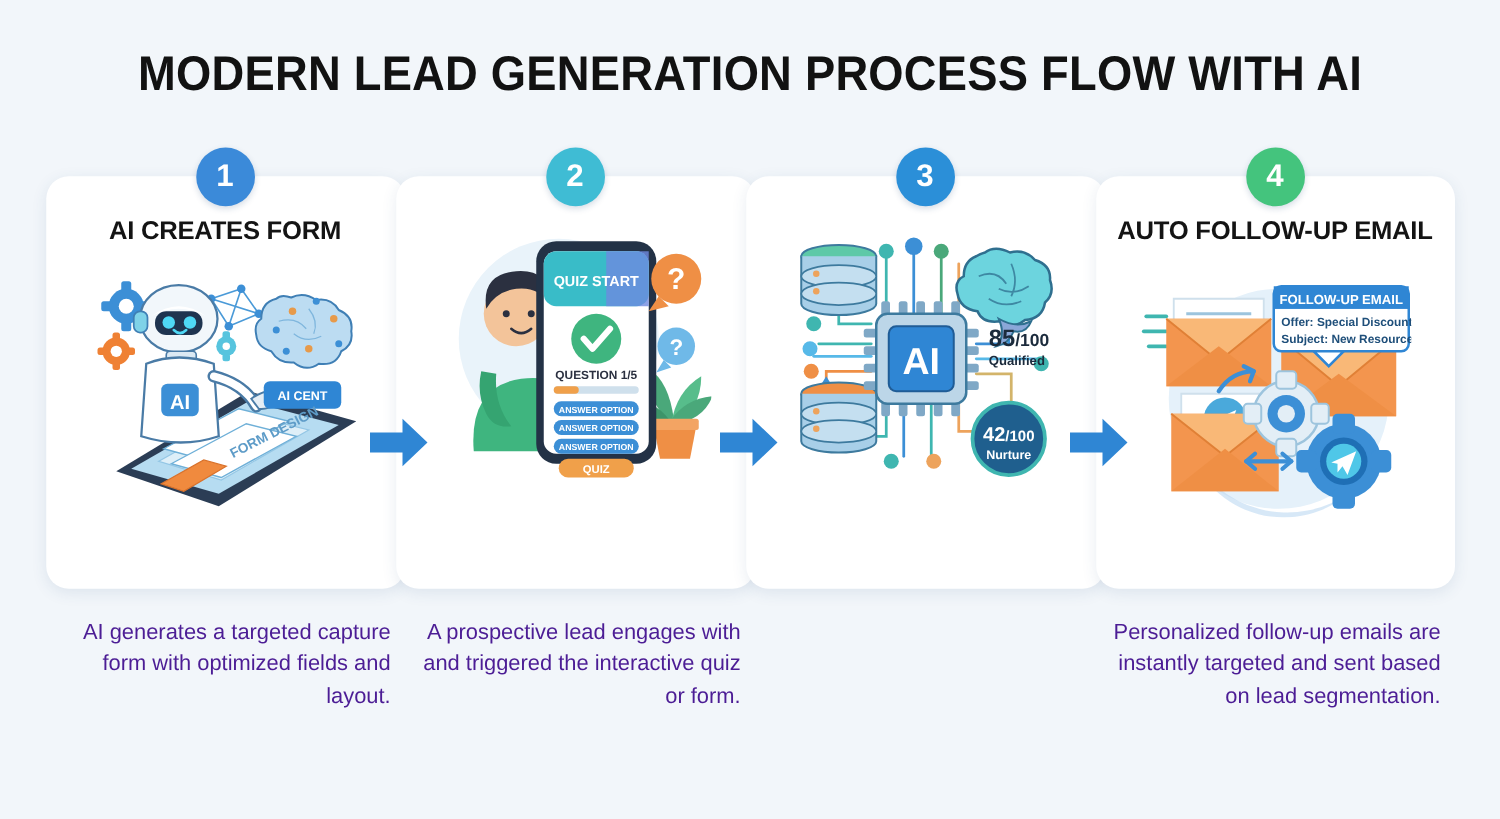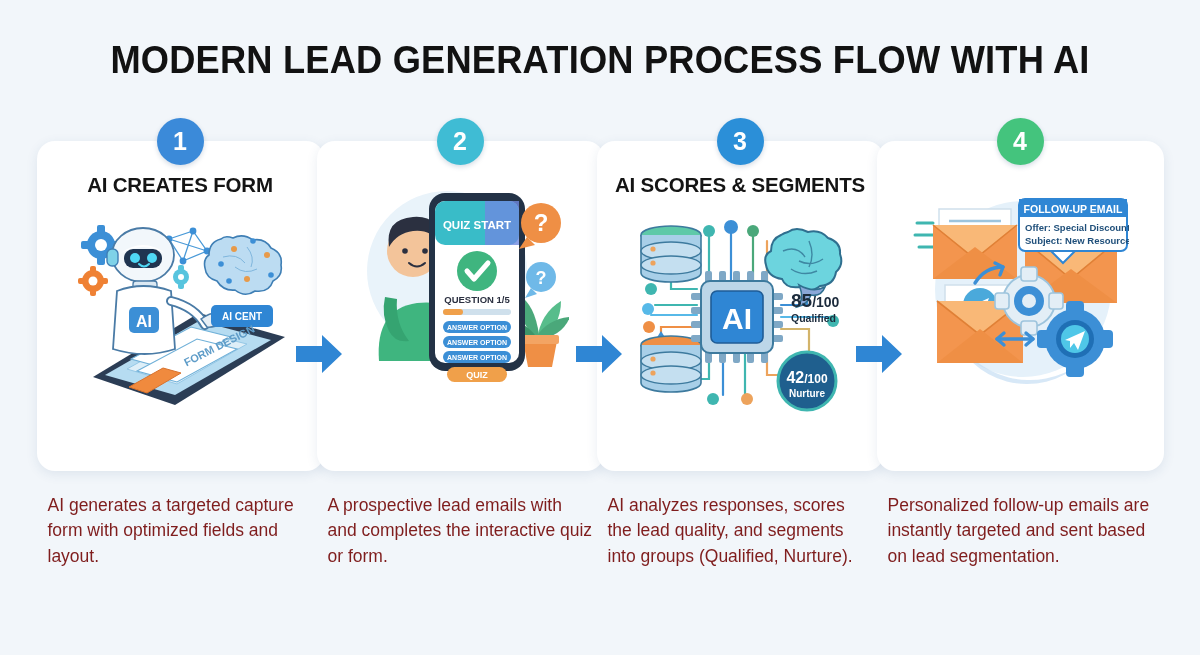--- a/index.html
+++ b/index.html
@@ -93,24 +93,24 @@
     margin-top: 8px;
     width: 218px;
     height: 205px;
     position: relative;
   }
 
   
   .caption {
     margin-top: 22px;
     width: 265px;
-    text-align: left;
+    text-align: right;
     font-size: 17.5px;
     line-height: 1.45;
-    color: #7f1d1d;
+    color: #4c1d95;
   }
 
   
   .arrow {
     position: absolute;
     top: 215px;
     width: 48px;
     height: 42px;
     z-index: 6;
   }
@@ -298,30 +298,29 @@
           </g>
           <g>
             <circle cx="190" cy="98" r="15" fill="#6fb9e8"></circle>
             <path d="M180 109 l-6 10 l12 -4 Z" fill="#6fb9e8"></path>
             <text x="190" y="105" font-family="Liberation Sans, sans-serif" font-size="18" font-weight="bold" fill="#ffffff" text-anchor="middle">?</text>
           </g>
         </svg>
       </div>
     </div>
 
-    <div class="caption">A prospective lead emails with and completes the interactive quiz or form.</div>
+    <div class="caption">A prospective lead engages with and triggered the interactive quiz or form.</div>
   </div>
 
   <div class="column">
     <div class="badge" style="background:#2b8fd8">
       <span>3</span>
     </div>
 
     <div class="card">
-      <div class="card-title">AI SCORES &amp; SEGMENTS</div>
 
       <div class="art">
         <svg width="218" height="205" viewBox="0 0 218 205">
 
           <g fill="none" stroke-width="2.2" stroke-linecap="round">
             <path d="M78 26 L78 74" stroke="#3fb6b0"></path>
             <path d="M100 20 L100 74" stroke="#3c8fd6"></path>
             <path d="M122 26 L122 74" stroke="#4aa87a"></path>
             <path d="M136 32 L136 62 L136 74" stroke="#eda35c"></path>
             <path d="M66 80 L40 80 L40 56" stroke="#3fb6b0"></path>
@@ -416,29 +415,29 @@
 
           <g>
             <circle cx="176" cy="172" r="29" fill="#1f5f8e" stroke="#3fb6b0" stroke-width="3"></circle>
             <text x="176" y="174" font-family="Liberation Sans, sans-serif" font-size="16" font-weight="bold" fill="#ffffff" text-anchor="middle">42<tspan font-size="12">/100</tspan></text>
             <text x="176" y="188" font-family="Liberation Sans, sans-serif" font-size="10" font-weight="bold" fill="#ffffff" text-anchor="middle">Nurture</text>
           </g>
         </svg>
       </div>
     </div>
 
-    <div class="caption">AI analyzes responses, scores the lead quality, and segments into groups (Qualified, Nurture).</div>
   </div>
 
   <div class="column">
     <div class="badge" style="background:#44c47d">
       <span>4</span>
     </div>
 
     <div class="card">
+      <div class="card-title">AUTO FOLLOW-UP EMAIL</div>
 
       <div class="art">
         <svg width="218" height="205" viewBox="0 0 218 205">
           <circle cx="112" cy="110" r="88" fill="#e5f1fa"></circle>
           <path d="M40 150 a80 80 0 0 0 130 34 a86 86 0 0 1 -130 -34 Z" fill="#bcd9f2" opacity="0.6"></path>
 
           <g stroke="#3fb6b0" stroke-width="3" stroke-linecap="round">
             <path d="M6 44 h16"></path>
               <path d="M4 56 h18"></path>
               <path d="M8 68 h14"></path>

